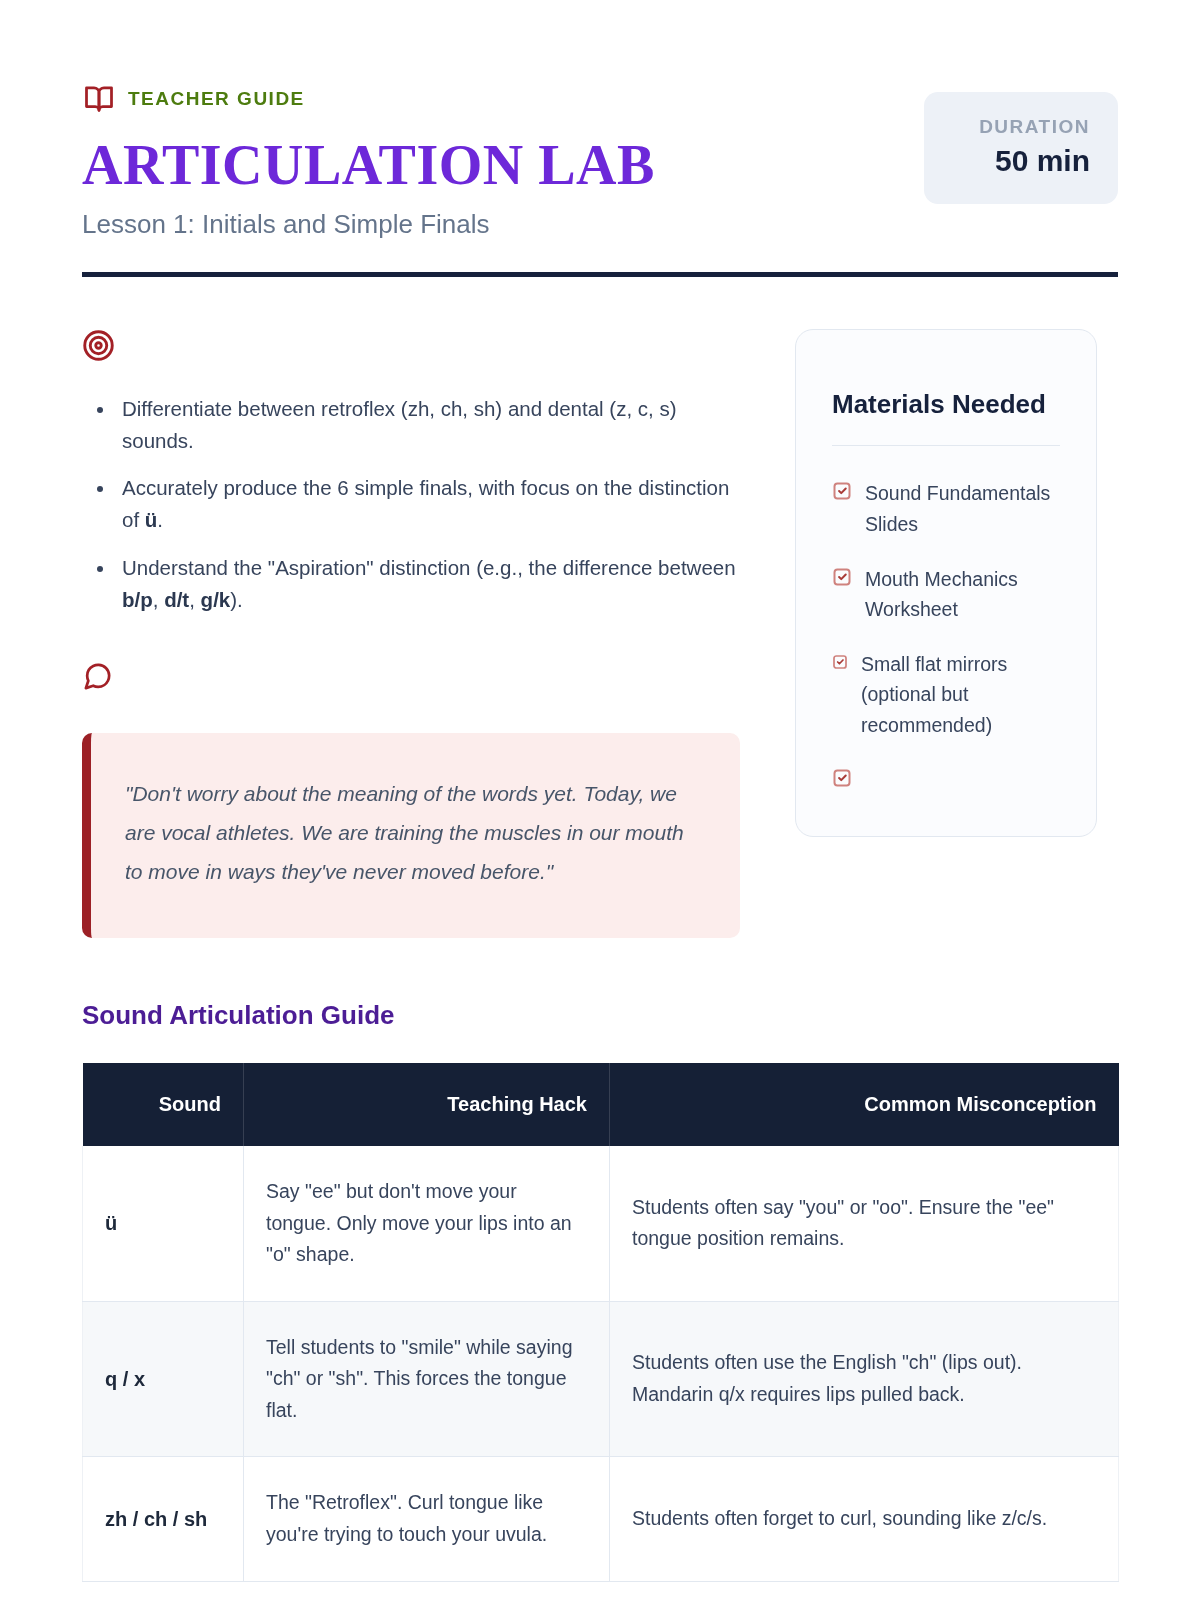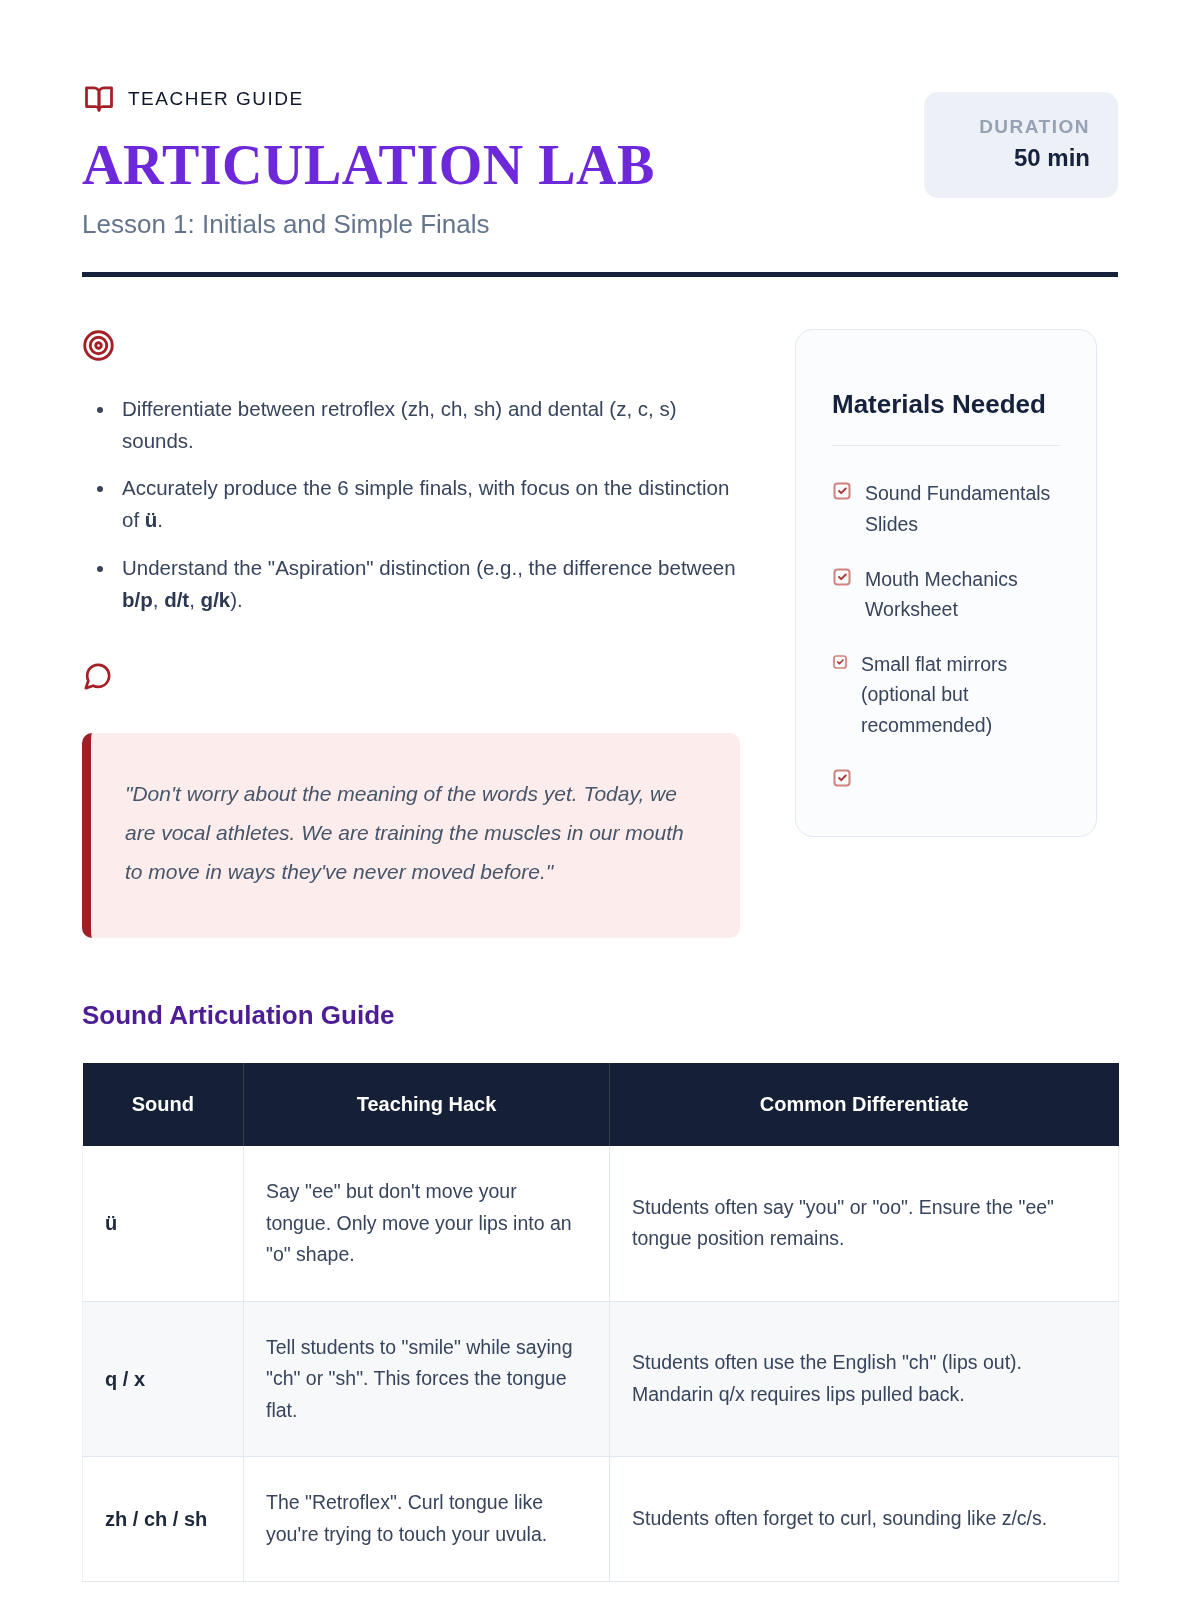--- a/index.html
+++ b/index.html
@@ -11,37 +11,37 @@
     font-family: "Liberation Sans", "DejaVu Sans", sans-serif;
     color: #334155;
   }
   .page { padding: 84px 82px 0 82px; }
 
   
   .header { display: flex; justify-content: space-between; align-items: flex-start; }
   .eyebrow { display: flex; align-items: center; gap: 12px; margin-bottom: 22px; }
   .eyebrow svg { display: block; }
   .eyebrow-label {
-    color: #0f172a; font-size: 19px; font-weight: 400; letter-spacing: 1.5px;
+    color: #4d7c0f; font-size: 19px; font-weight: 700; letter-spacing: 1.5px;
   }
   .page-title {
     font-family: "Liberation Serif", "DejaVu Serif", serif;
     font-size: 56px; font-weight: 700; color: #6d28d9; letter-spacing: 0.5px;
     line-height: 1.05; margin-bottom: 14px;
   }
   .page-subtitle { font-size: 26px; color: #64748b; font-weight: 400; }
   .duration-badge {
     background: #edf1f7; border-radius: 14px; padding: 24px 28px 26px 34px;
     text-align: right; min-width: 194px; margin-top: 8px;
   }
   .duration-label {
     color: #96a2b4; font-size: 19px; font-weight: 700; letter-spacing: 1.5px;
     margin-bottom: 6px;
   }
-  .duration-value { color: #16213c; font-size: 24px; font-weight: 800; }
+  .duration-value { color: #16213c; font-size: 30px; font-weight: 800; }
 
   .header-divider { border: none; border-top: 5px solid #16213c; margin-top: 32px; }
 
   
   .columns { display: grid; grid-template-columns: 658px 302px; column-gap: 55px; margin-top: 52px; }
 
   h2.section-heading {
     display: flex; align-items: center; gap: 15px;
     font-size: 27px; font-weight: 800; color: #1b2540; letter-spacing: 0.2px;
   }
@@ -78,21 +78,21 @@
   .material-label { font-size: 19.5px; line-height: 1.55; color: #37445c; }
 
   
   .guide-section { margin-top: 62px; }
   .guide-heading { font-size: 26px; font-weight: 800; color: #4c1d95; }
   table.sound-table {
     width: 100%; margin-top: 32px; border-collapse: collapse; table-layout: fixed;
   }
   .sound-table thead th {
     background: #152036; color: #ffffff; font-size: 20px; font-weight: 700;
-    text-align: center; padding: 30px 22px; border-right: 1px solid rgba(255,255,255,0.14);
+    text-align: right; padding: 30px 22px; border-right: 1px solid rgba(255,255,255,0.14);
   }
   .sound-table thead th:last-child { border-right: none; }
   .sound-table col.c1 { width: 161px; }
   .sound-table col.c2 { width: 366px; }
   .sound-table col.c3 { width: 509px; }
   .sound-table tbody td {
     padding: 30px 22px; font-size: 19.5px; line-height: 1.62; color: #37445c;
     border-right: 1px solid #e2e8f0; border-bottom: 1px solid #e2e8f0;
     vertical-align: middle;
   }
@@ -206,21 +206,21 @@
     <table class="sound-table">
       <colgroup>
           <col class="c1">
           <col class="c2">
           <col class="c3">
         </colgroup>
       <thead>
         <tr>
           <th>Sound</th>
           <th>Teaching Hack</th>
-          <th>Common Differentiate</th>
+          <th>Common Misconception</th>
         </tr>
       </thead>
       <tbody>
         <tr>
           <td>ü</td>
           <td>Say "ee" but don't move your tongue. Only move your lips into an "o" shape.</td>
           <td>Students often say "you" or "oo". Ensure the "ee" tongue position remains.</td>
         </tr>
         <tr>
           <td>q / x</td>

